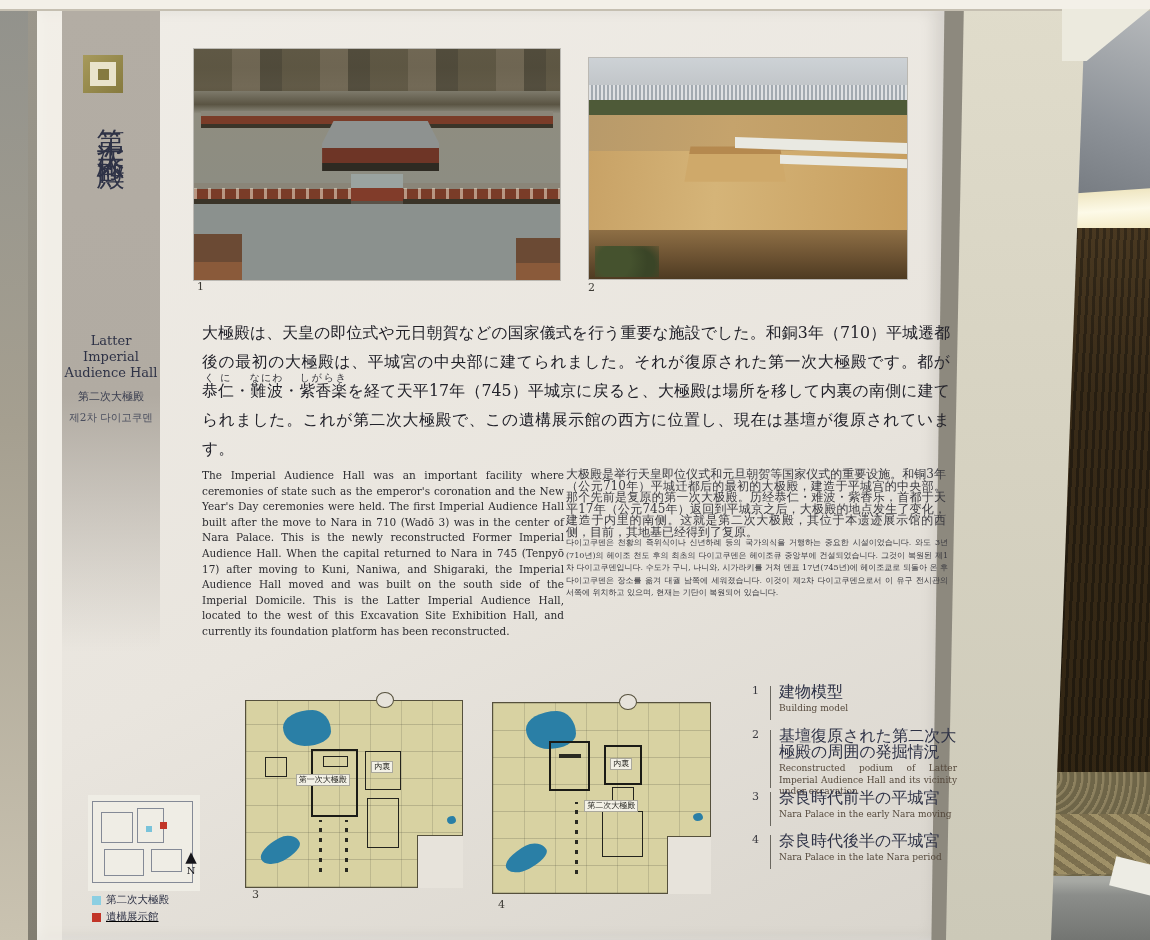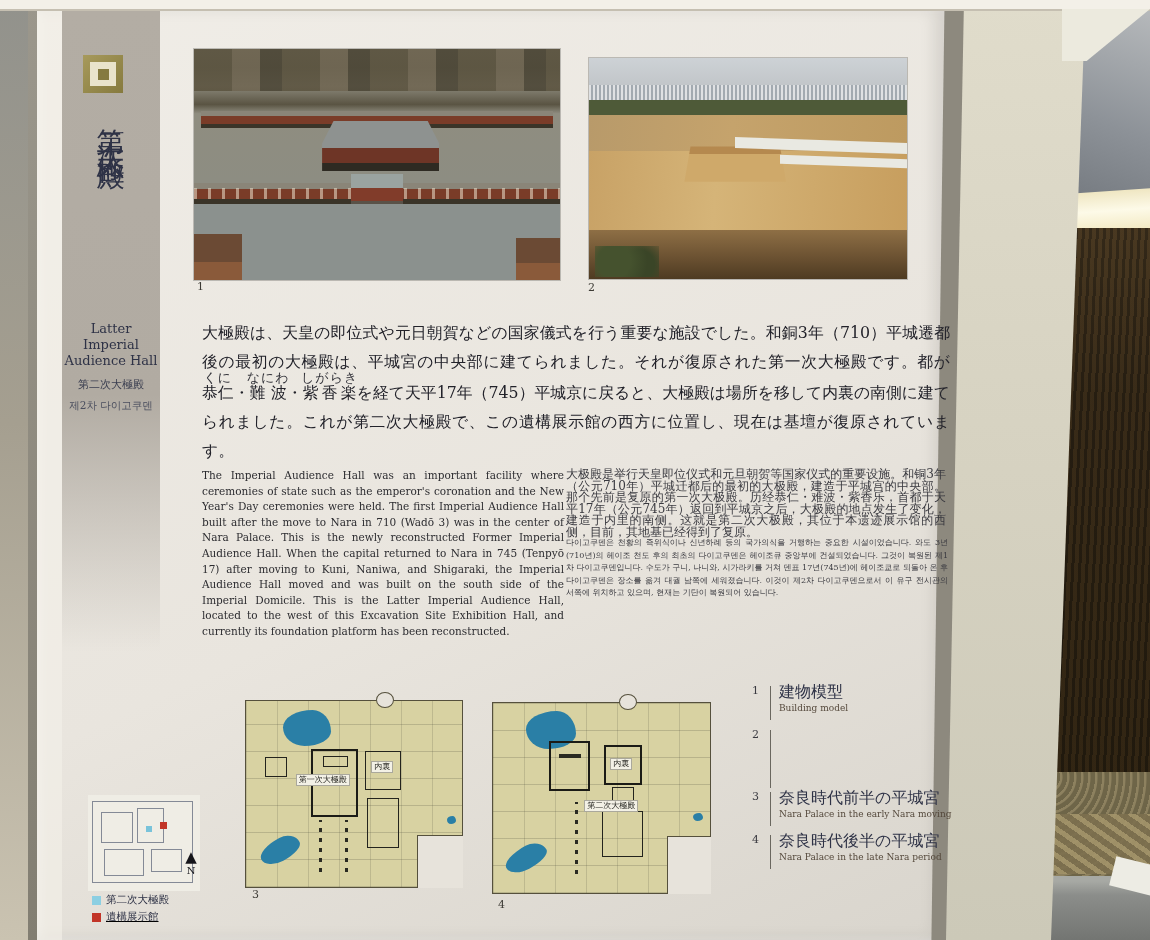--- a/index.html
+++ b/index.html
@@ -37,21 +37,21 @@
   .mark-inner{width:11px;height:11px;background:#857a40;}
 
   .v-title{writing-mode:vertical-rl;font-size:28px;letter-spacing:7px;color:#2e3246;line-height:44px;}
   .sub-en{font-size:13px;line-height:16px;color:#2e3246;text-align:center;}
   .sub-zh{font-size:11px;color:#3a3e50;text-align:center;margin-top:8px;}
   .sub-ko{font-size:10.5px;color:#4a4e5e;text-align:center;margin-top:7px;}
 
   .fig-num{font-size:11px;color:#3c3a34;}
 
   .jp-body{font-size:15.8px;line-height:29px;color:#22222a;text-align:justify;}
-  .jp-body ruby rt{font-size:13px;color:#33333a;letter-spacing:1px;text-align:center;}
+  .jp-body ruby rt{font-size:10px;color:#33333a;letter-spacing:1px;}
   .en-body{font-size:10.5px;line-height:15.6px;color:#2c2c30;text-align:justify;}
   .zh-body{font-size:12px;line-height:11.5px;color:#3a3a40;text-align:justify;}
   .ko-body{font-size:8px;line-height:12.6px;color:#3a3a40;text-align:justify;}
 
   
   .photo{border:1px solid rgba(40,40,35,.25);overflow:hidden;}
   .p1-base{width:100%;height:100%;background:linear-gradient(180deg,#7c7a6a 0%,#6f6d5e 8%,#8b887a 16%,#5a5443 24%,#8f8d80 28%,#8a8d85 100%);}
   .p1-far{background:repeating-linear-gradient(90deg,#5a523e 0 38px,#6e6450 38px 66px,#4a4434 66px 88px);opacity:.85;}
   .p1-corr{background:linear-gradient(180deg,#8a8578 0 30%,#7a3c28 30% 75%,#3a3428 75% 100%);}
   .p1-cols{background:repeating-linear-gradient(90deg,rgba(235,225,205,.55) 0 3px,transparent 3px 14px);}
@@ -135,21 +135,21 @@
   <div class="abs ceiling-strip" style="left:0;top:0;width:1150px;height:9px;"></div>
   <div class="abs ceiling-wedge" style="left:1062px;top:9px;width:88px;height:52px;"></div>
 
   <div class="abs mark-outer" style="left:83px;top:55px;width:40px;height:38px;">
     <div class="mark-mid">
       <div class="mark-inner"></div>
     </div>
   </div>
 
   <div class="abs v-title" style="left:86px;top:106px;width:46px;height:250px;">第二次大極殿</div>
-  <div class="abs" style="left:62px;top:321px;width:98px;">
+  <div class="abs" style="left:62px;top:333px;width:98px;">
     <div class="sub-en">Latter Imperial</div>
     <div class="sub-en">Audience Hall</div>
     <div class="sub-zh">第二次大極殿</div>
     <div class="sub-ko">제2차 다이고쿠덴</div>
   </div>
 
   <div class="abs photo" style="left:193px;top:48px;width:366px;height:231px;">
     <div class="p1-base"></div>
     <div class="abs p1-far" style="left:0;top:0;width:100%;height:18%;"></div>
     <div class="abs p1-corr" style="left:2%;top:27%;width:96%;height:7%;"></div>
@@ -250,20 +250,24 @@
     <span class="cap-num">1</span>
     <span class="cap-bar" style="height:34px;"></span>
     <div>
       <div class="cap-ja">建物模型</div>
       <div class="cap-en">Building model</div>
     </div>
   </div>
   <div class="abs cap-item" style="left:752px;top:728px;">
     <span class="cap-num">2</span>
     <span class="cap-bar" style="height:58px;"></span>
+    <div>
+      <div class="cap-ja">基壇復原された第二次大極殿の周囲の発掘情況</div>
+      <div class="cap-en">Reconstructed podium of Latter Imperial Audience Hall and its vicinity under excavation</div>
+    </div>
   </div>
   <div class="abs cap-item" style="left:752px;top:790px;">
     <span class="cap-num">3</span>
     <span class="cap-bar" style="height:34px;"></span>
     <div>
       <div class="cap-ja">奈良時代前半の平城宮</div>
       <div class="cap-en">Nara Palace in the early Nara moving</div>
     </div>
   </div>
   <div class="abs cap-item" style="left:752px;top:833px;">

